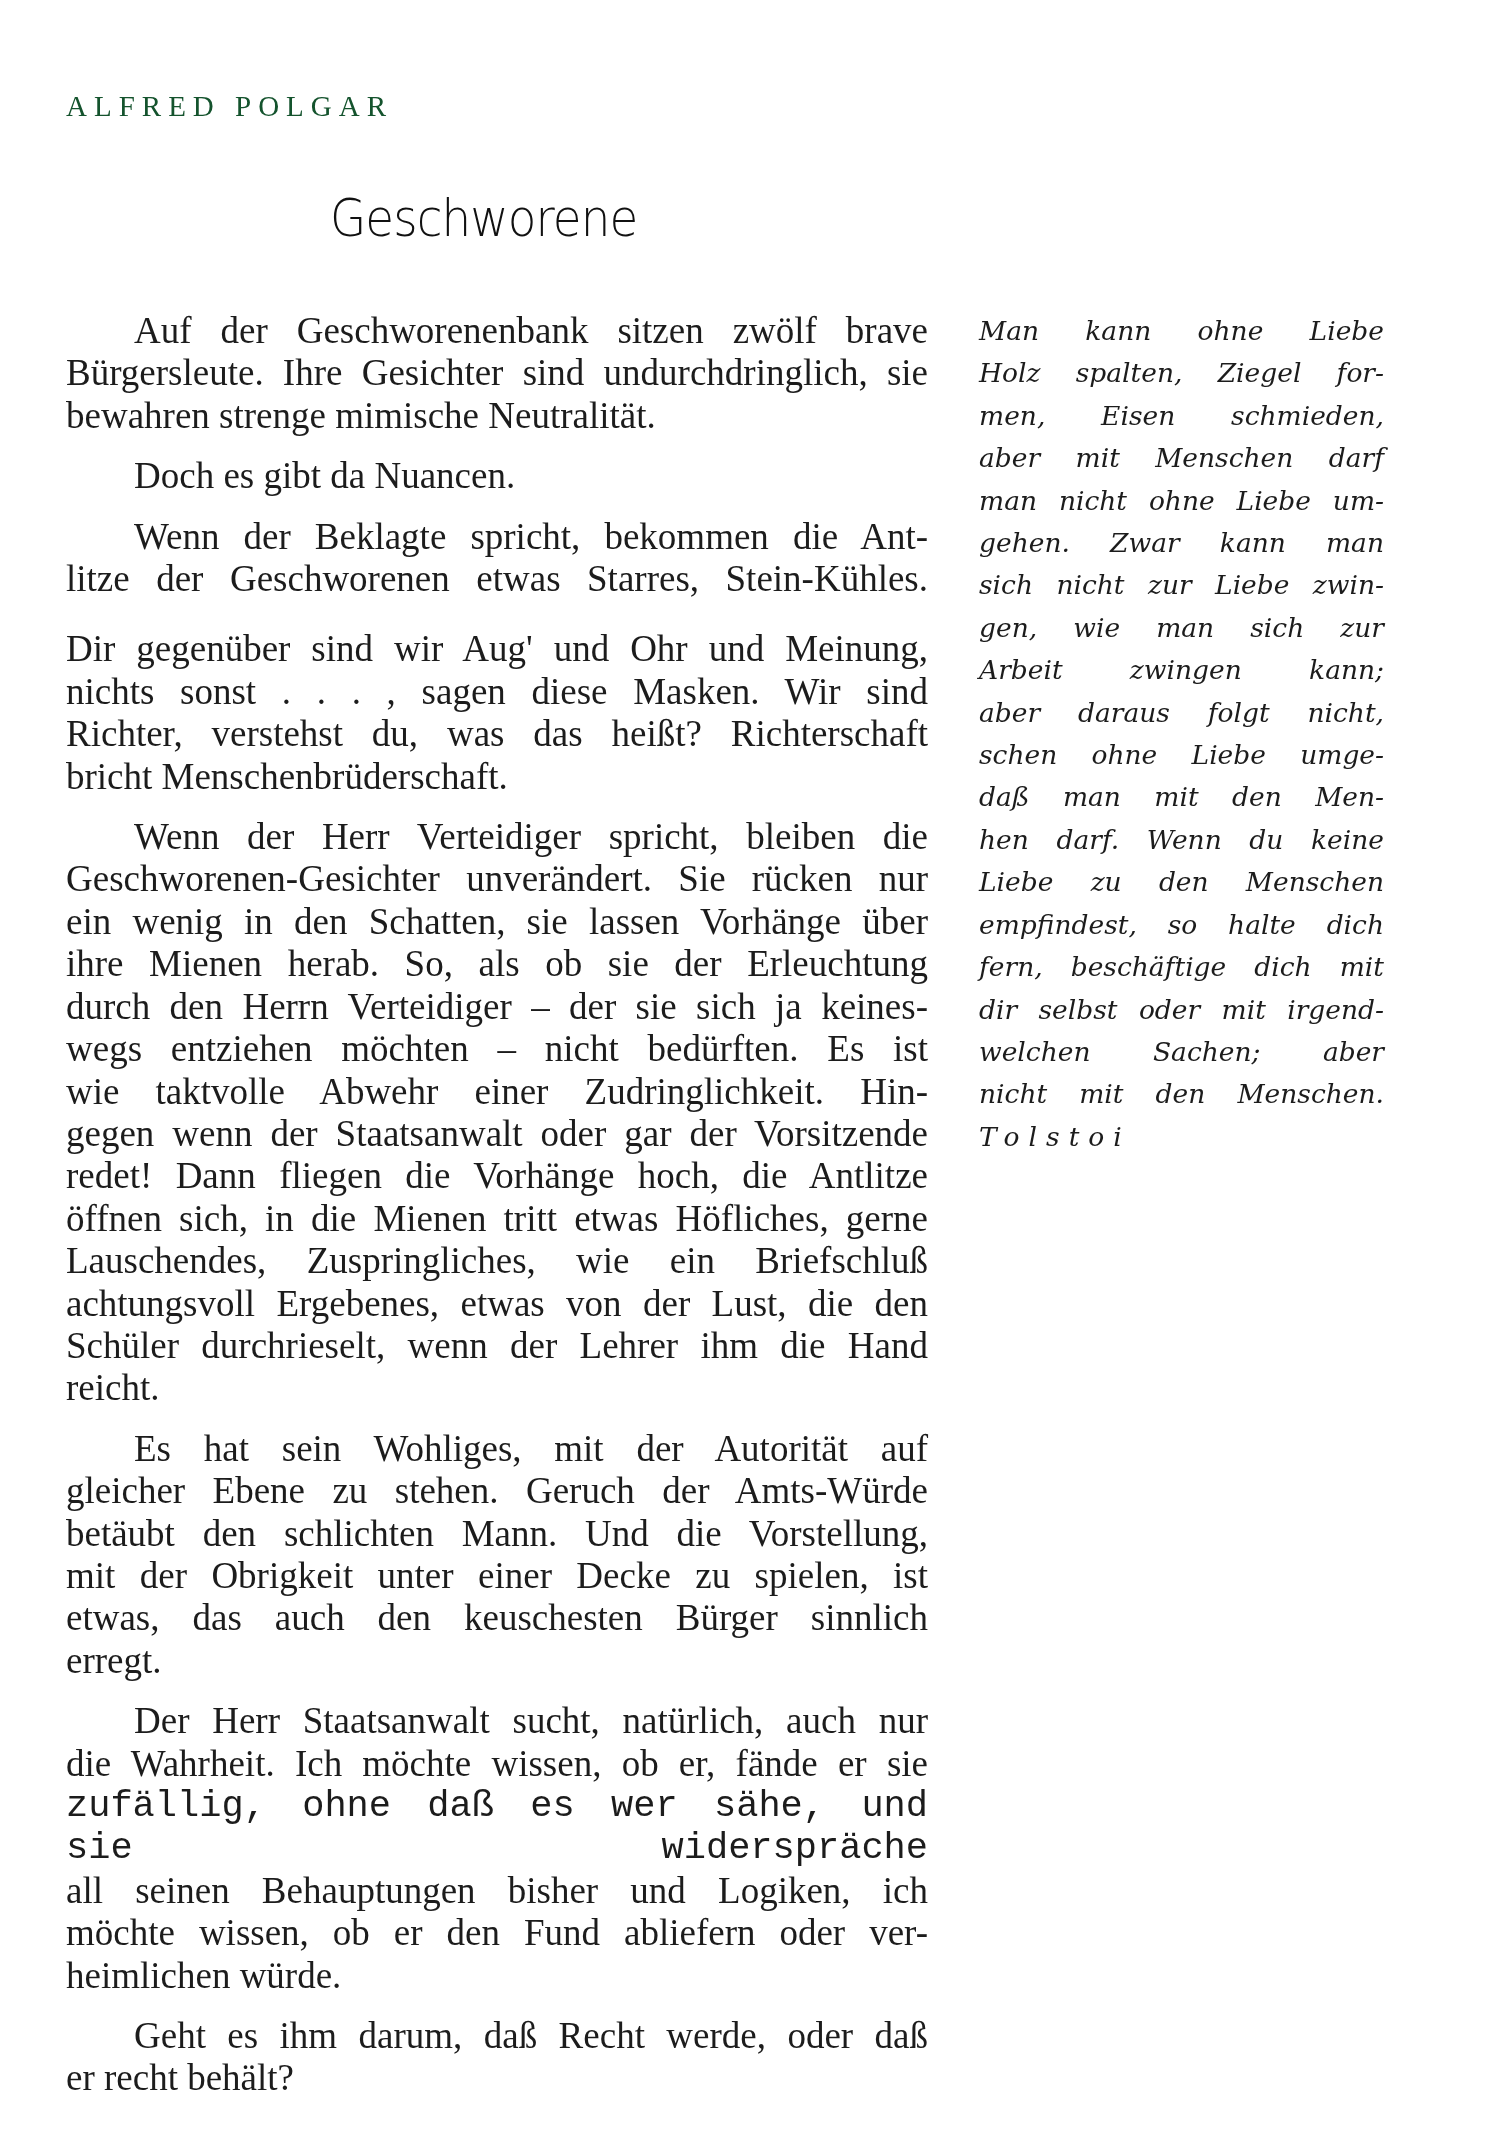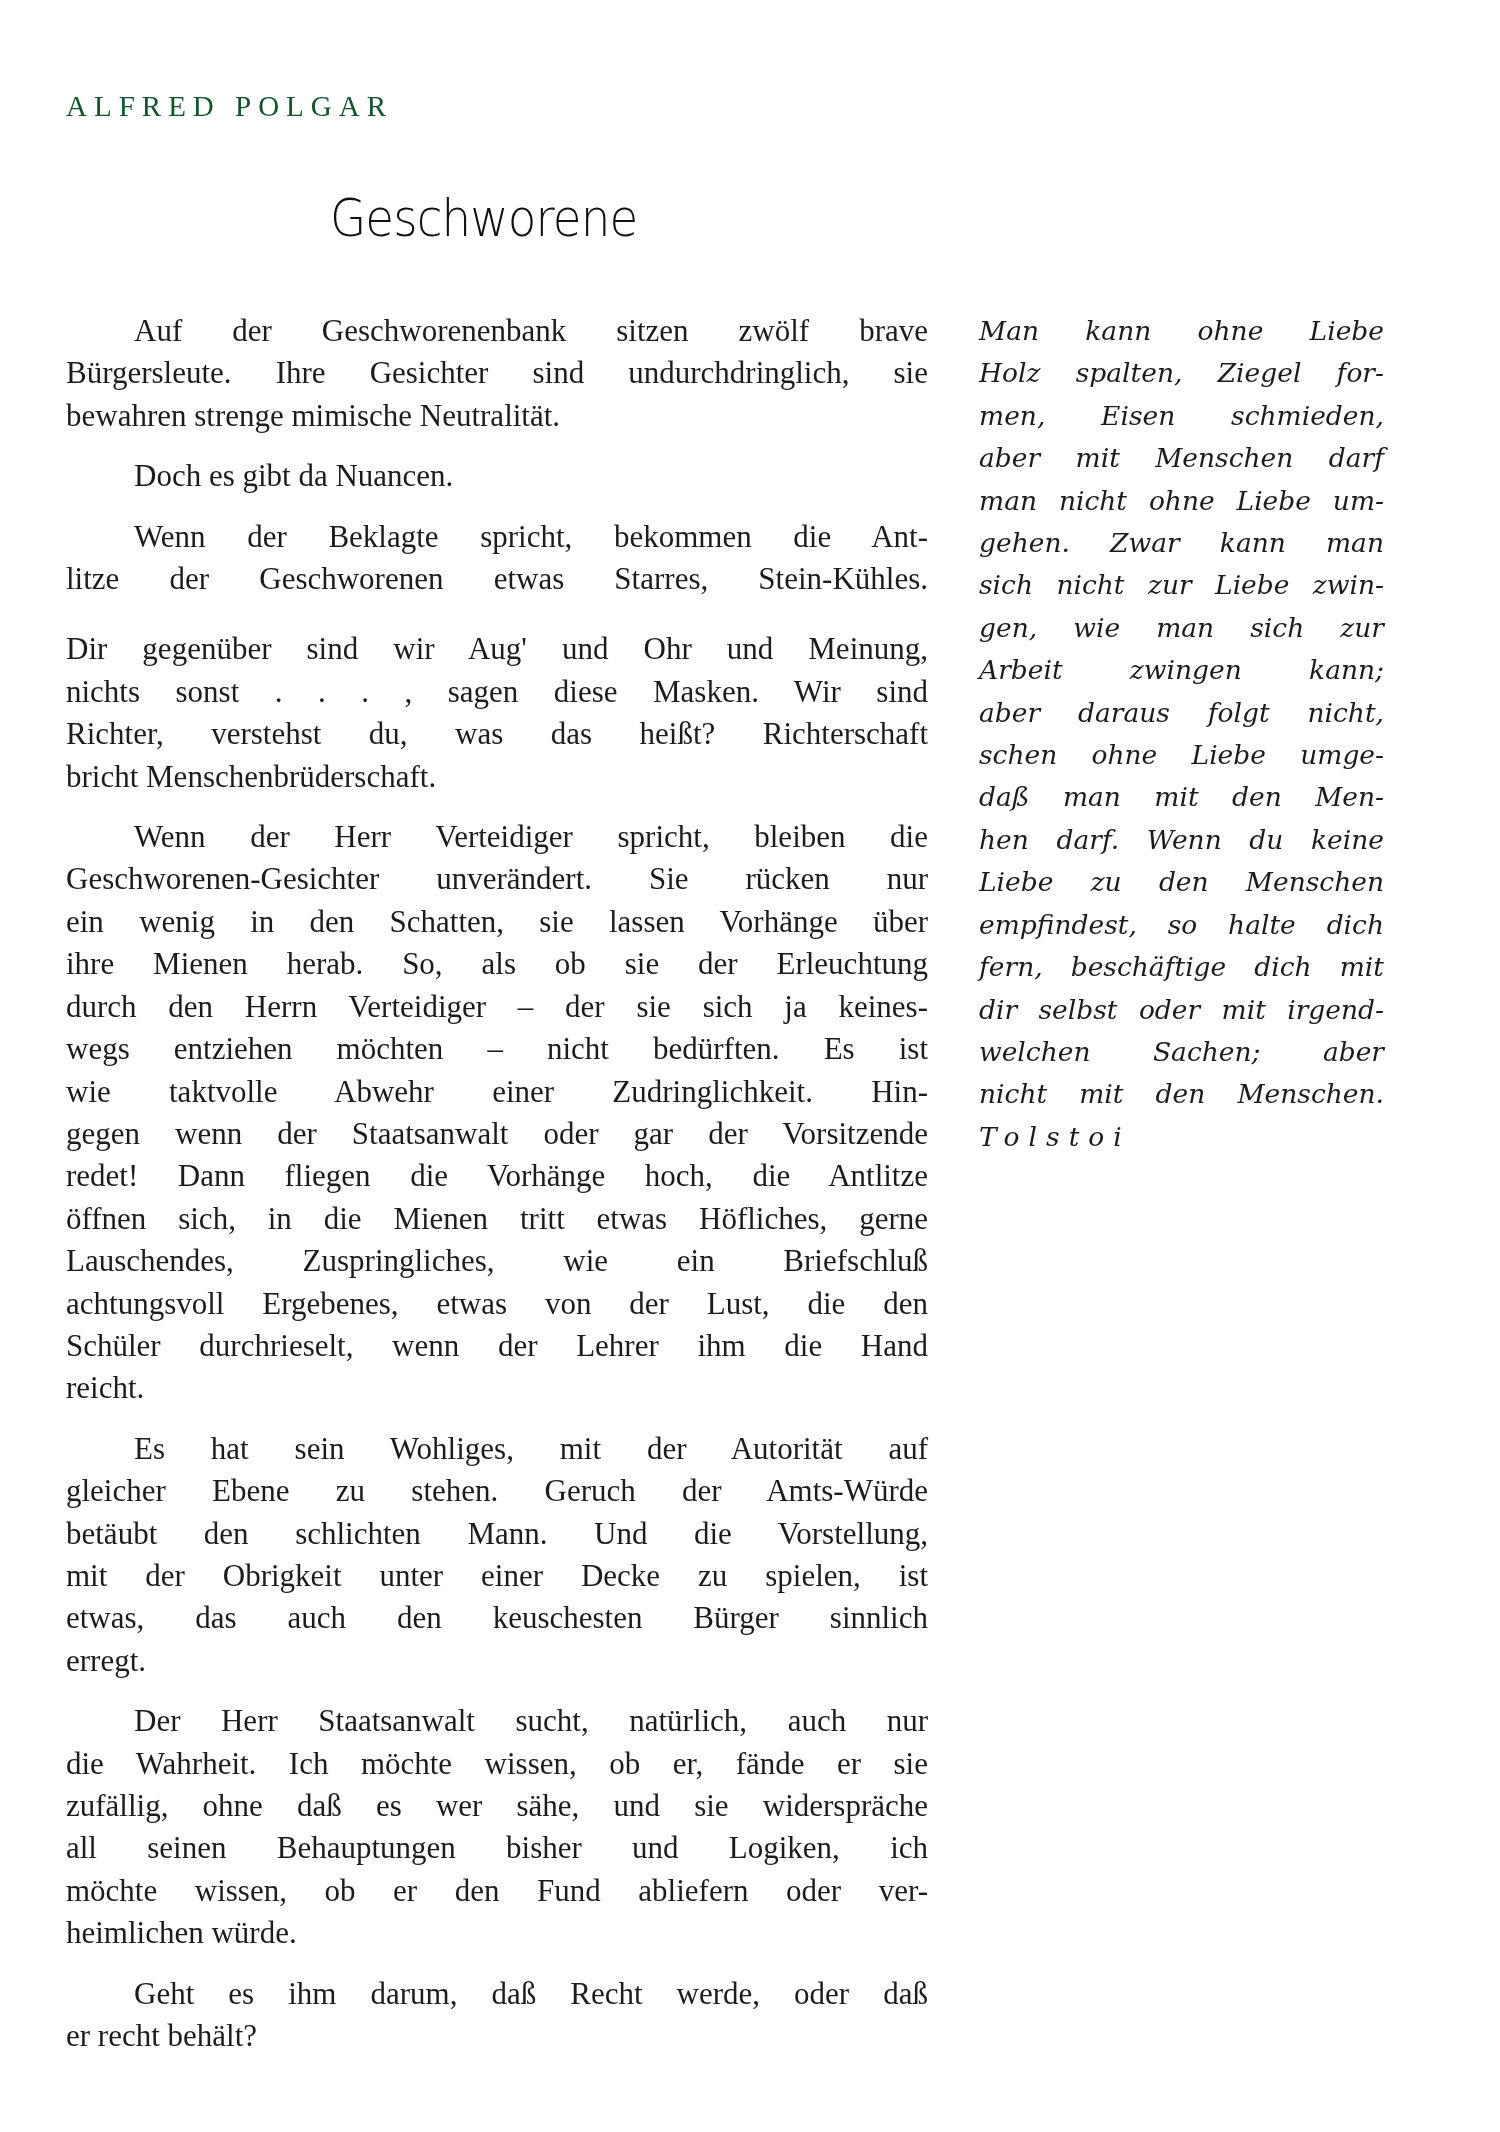--- a/index.html
+++ b/index.html
@@ -10,21 +10,21 @@
     color: #14532d;
   }
   .title {
     position: absolute; left: 330px; top: 188px;
     font-family: "DejaVu Sans", sans-serif; font-weight: 200; font-size: 52px;
     letter-spacing: -1px; color: #111;
     transform: scaleX(0.9); transform-origin: left;
   }
   .main {
     position: absolute; left: 66px; top: 310px; width: 862px;
-    font-family: "Liberation Serif", serif; font-size: 31px; line-height: 42.4px;
+    font-family: "Liberation Serif", serif; font-size: 37px; line-height: 42.4px;
     text-align: justify; color: #1c1c1c;
   }
   .main p { margin: 0 0 18px 0; text-indent: 68px; }
   .main .line { display: block; text-align: justify; text-align-last: justify; }
   .main .line.last { text-align-last: left; }
   .side {
     position: absolute; left: 979px; top: 310px; width: 405px;
     font-family: "DejaVu Serif", serif; font-style: italic; font-size: 26.5px; line-height: 42.4px;
     color: #1c1c1c;
   }
@@ -74,21 +74,21 @@
       <span class="line" style="text-indent: 68px;">Es hat sein Wohliges, mit der Autorität auf</span>
       <span class="line" style="text-indent: 0px;">gleicher Ebene zu stehen. Geruch der Amts-Würde</span>
       <span class="line" style="text-indent: 0px;">betäubt den schlichten Mann. Und die Vorstellung,</span>
       <span class="line" style="text-indent: 0px;">mit der Obrigkeit unter einer Decke zu spielen, ist</span>
       <span class="line" style="text-indent: 0px;">etwas, das auch den keuschesten Bürger sinnlich</span>
       <span class="line last" style="text-indent: 0px;">erregt.</span>
     </p>
     <p>
       <span class="line" style="text-indent: 68px;">Der Herr Staatsanwalt sucht, natürlich, auch nur</span>
       <span class="line" style="text-indent: 0px;">die Wahrheit. Ich möchte wissen, ob er, fände er sie</span>
-      <span class="line" style="text-indent: 0px;">zufällig, ohne daß es wer sähe, und sie widerspräche</span>
+      <span class="line" style="text-indent: 0px; font-family: Liberation Mono, monospace;">zufällig, ohne daß es wer sähe, und sie widerspräche</span>
       <span class="line" style="text-indent: 0px;">all seinen Behauptungen bisher und Logiken, ich</span>
       <span class="line" style="text-indent: 0px;">möchte wissen, ob er den Fund abliefern oder ver-</span>
       <span class="line last" style="text-indent: 0px;">heimlichen würde.</span>
     </p>
     <p>
       <span class="line" style="text-indent: 68px;">Geht es ihm darum, daß Recht werde, oder daß</span>
       <span class="line last" style="text-indent: 0px;">er recht behält?</span>
     </p>
   </div>
 

